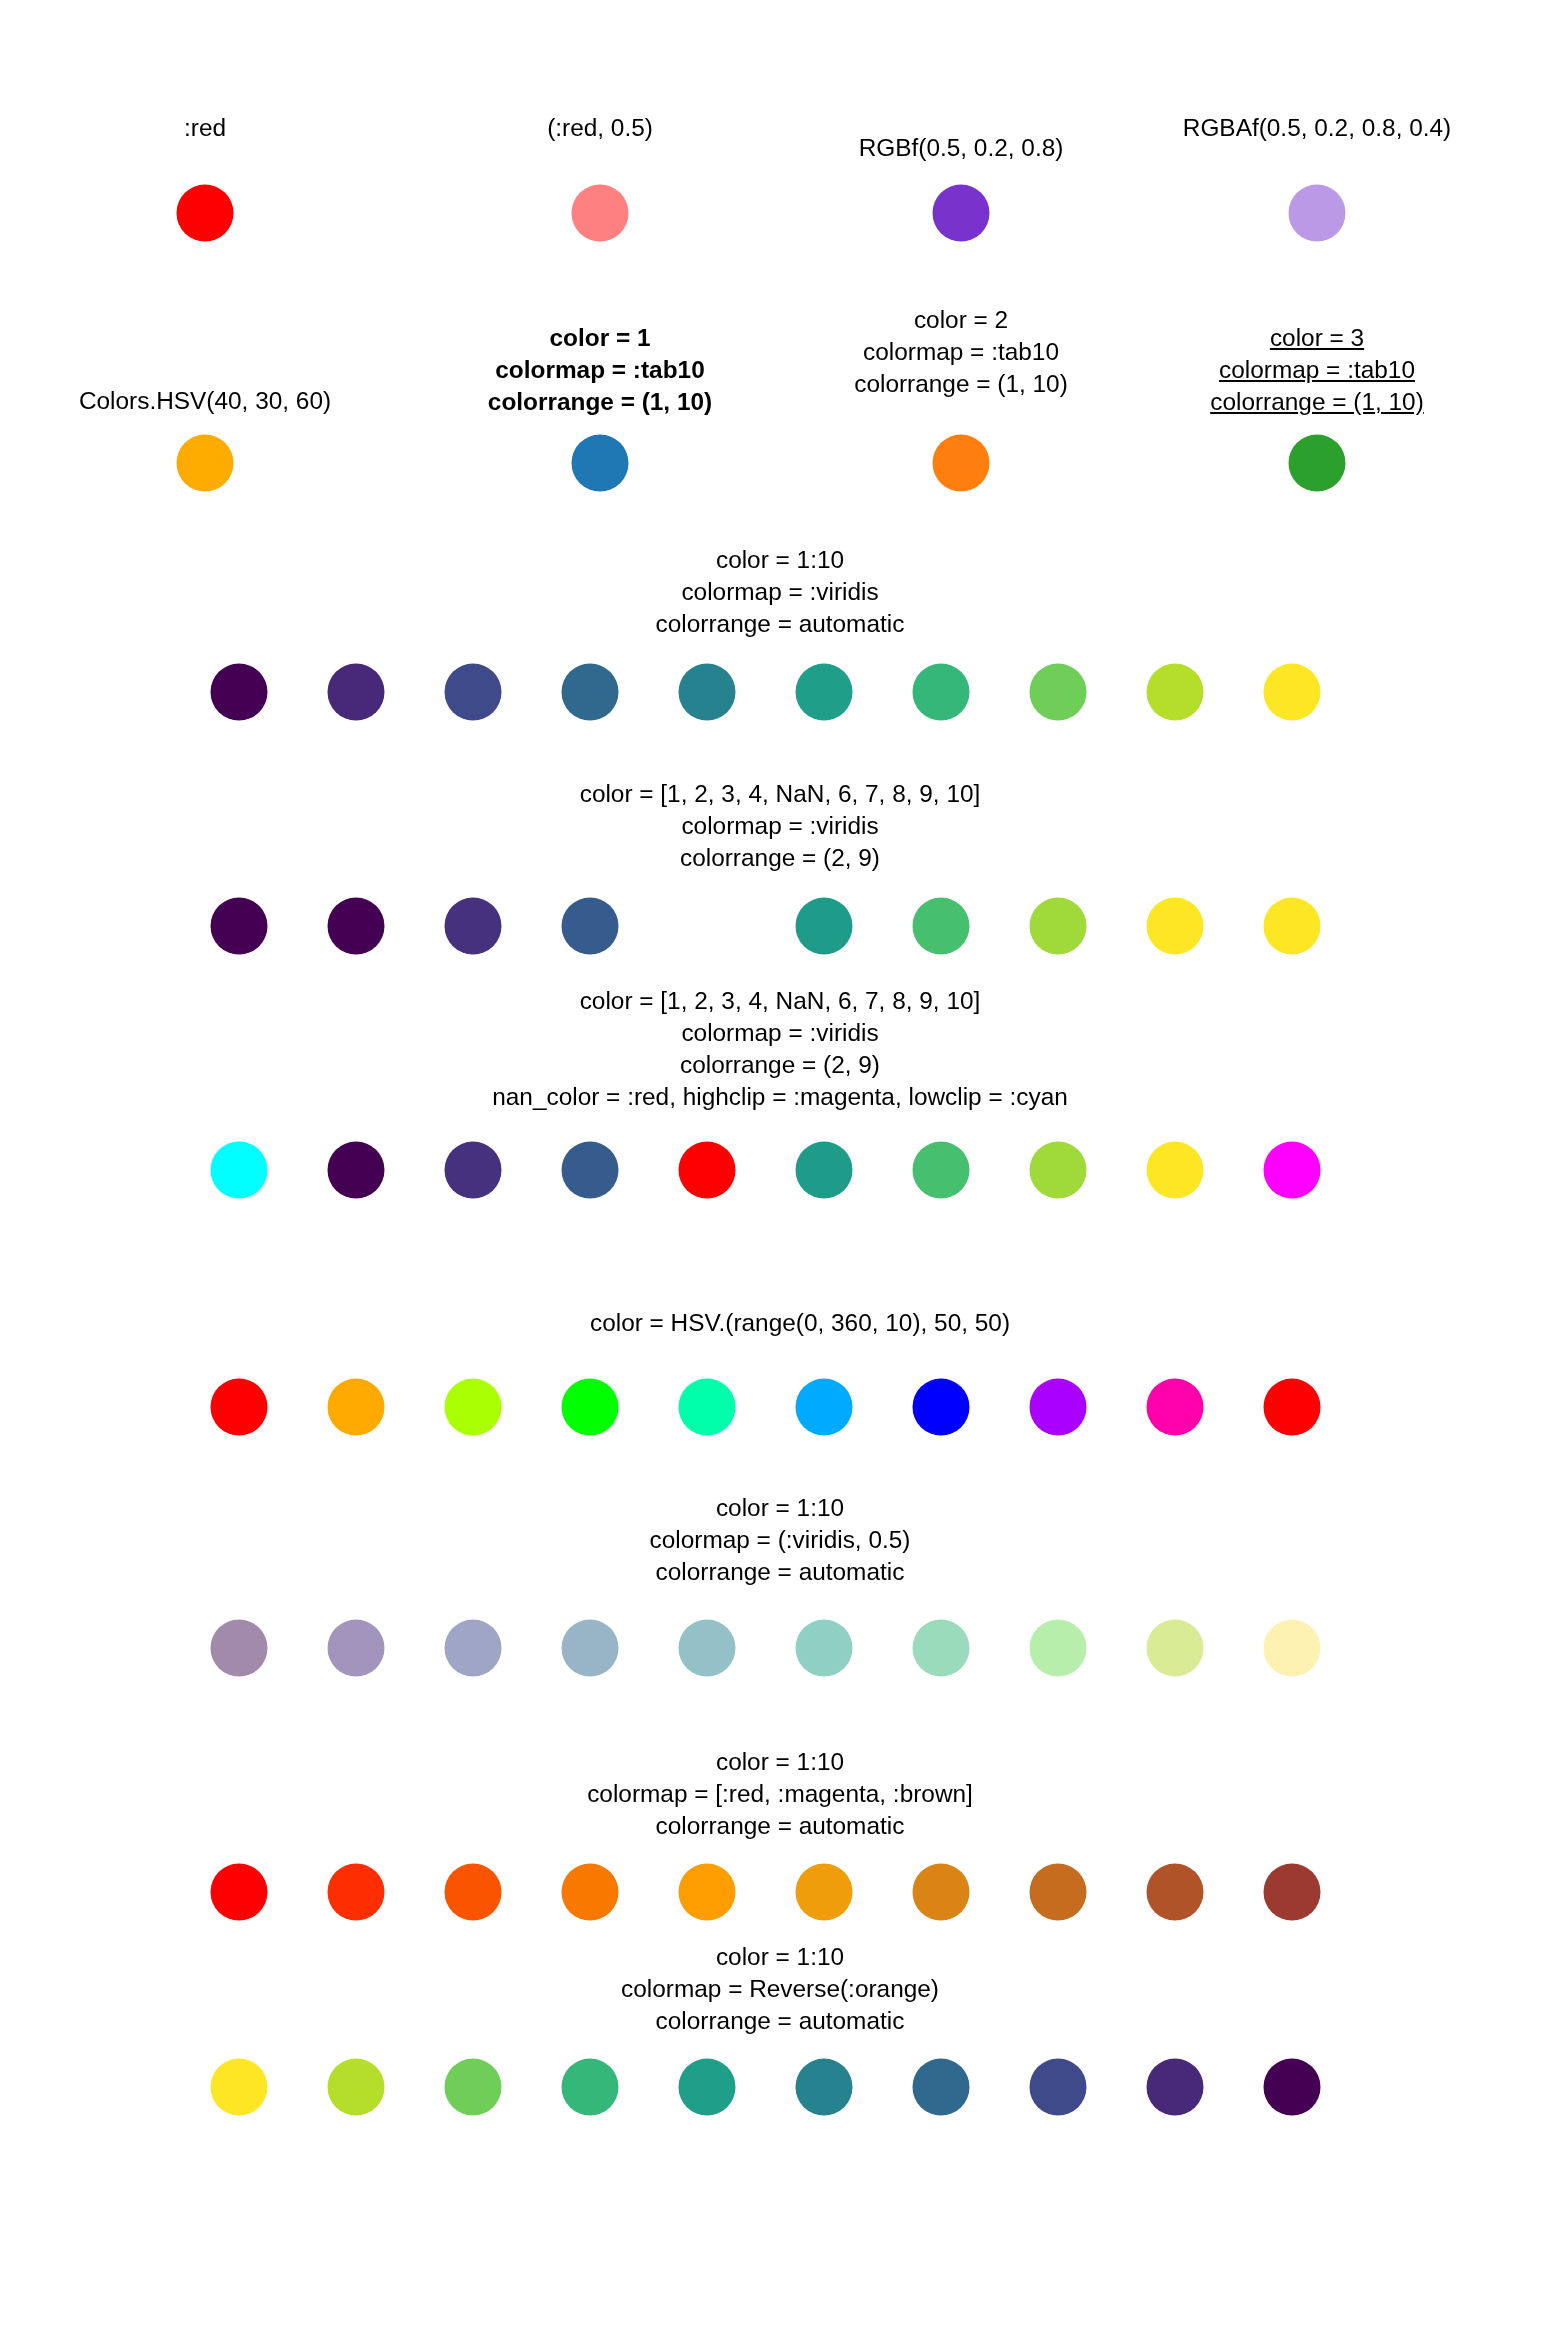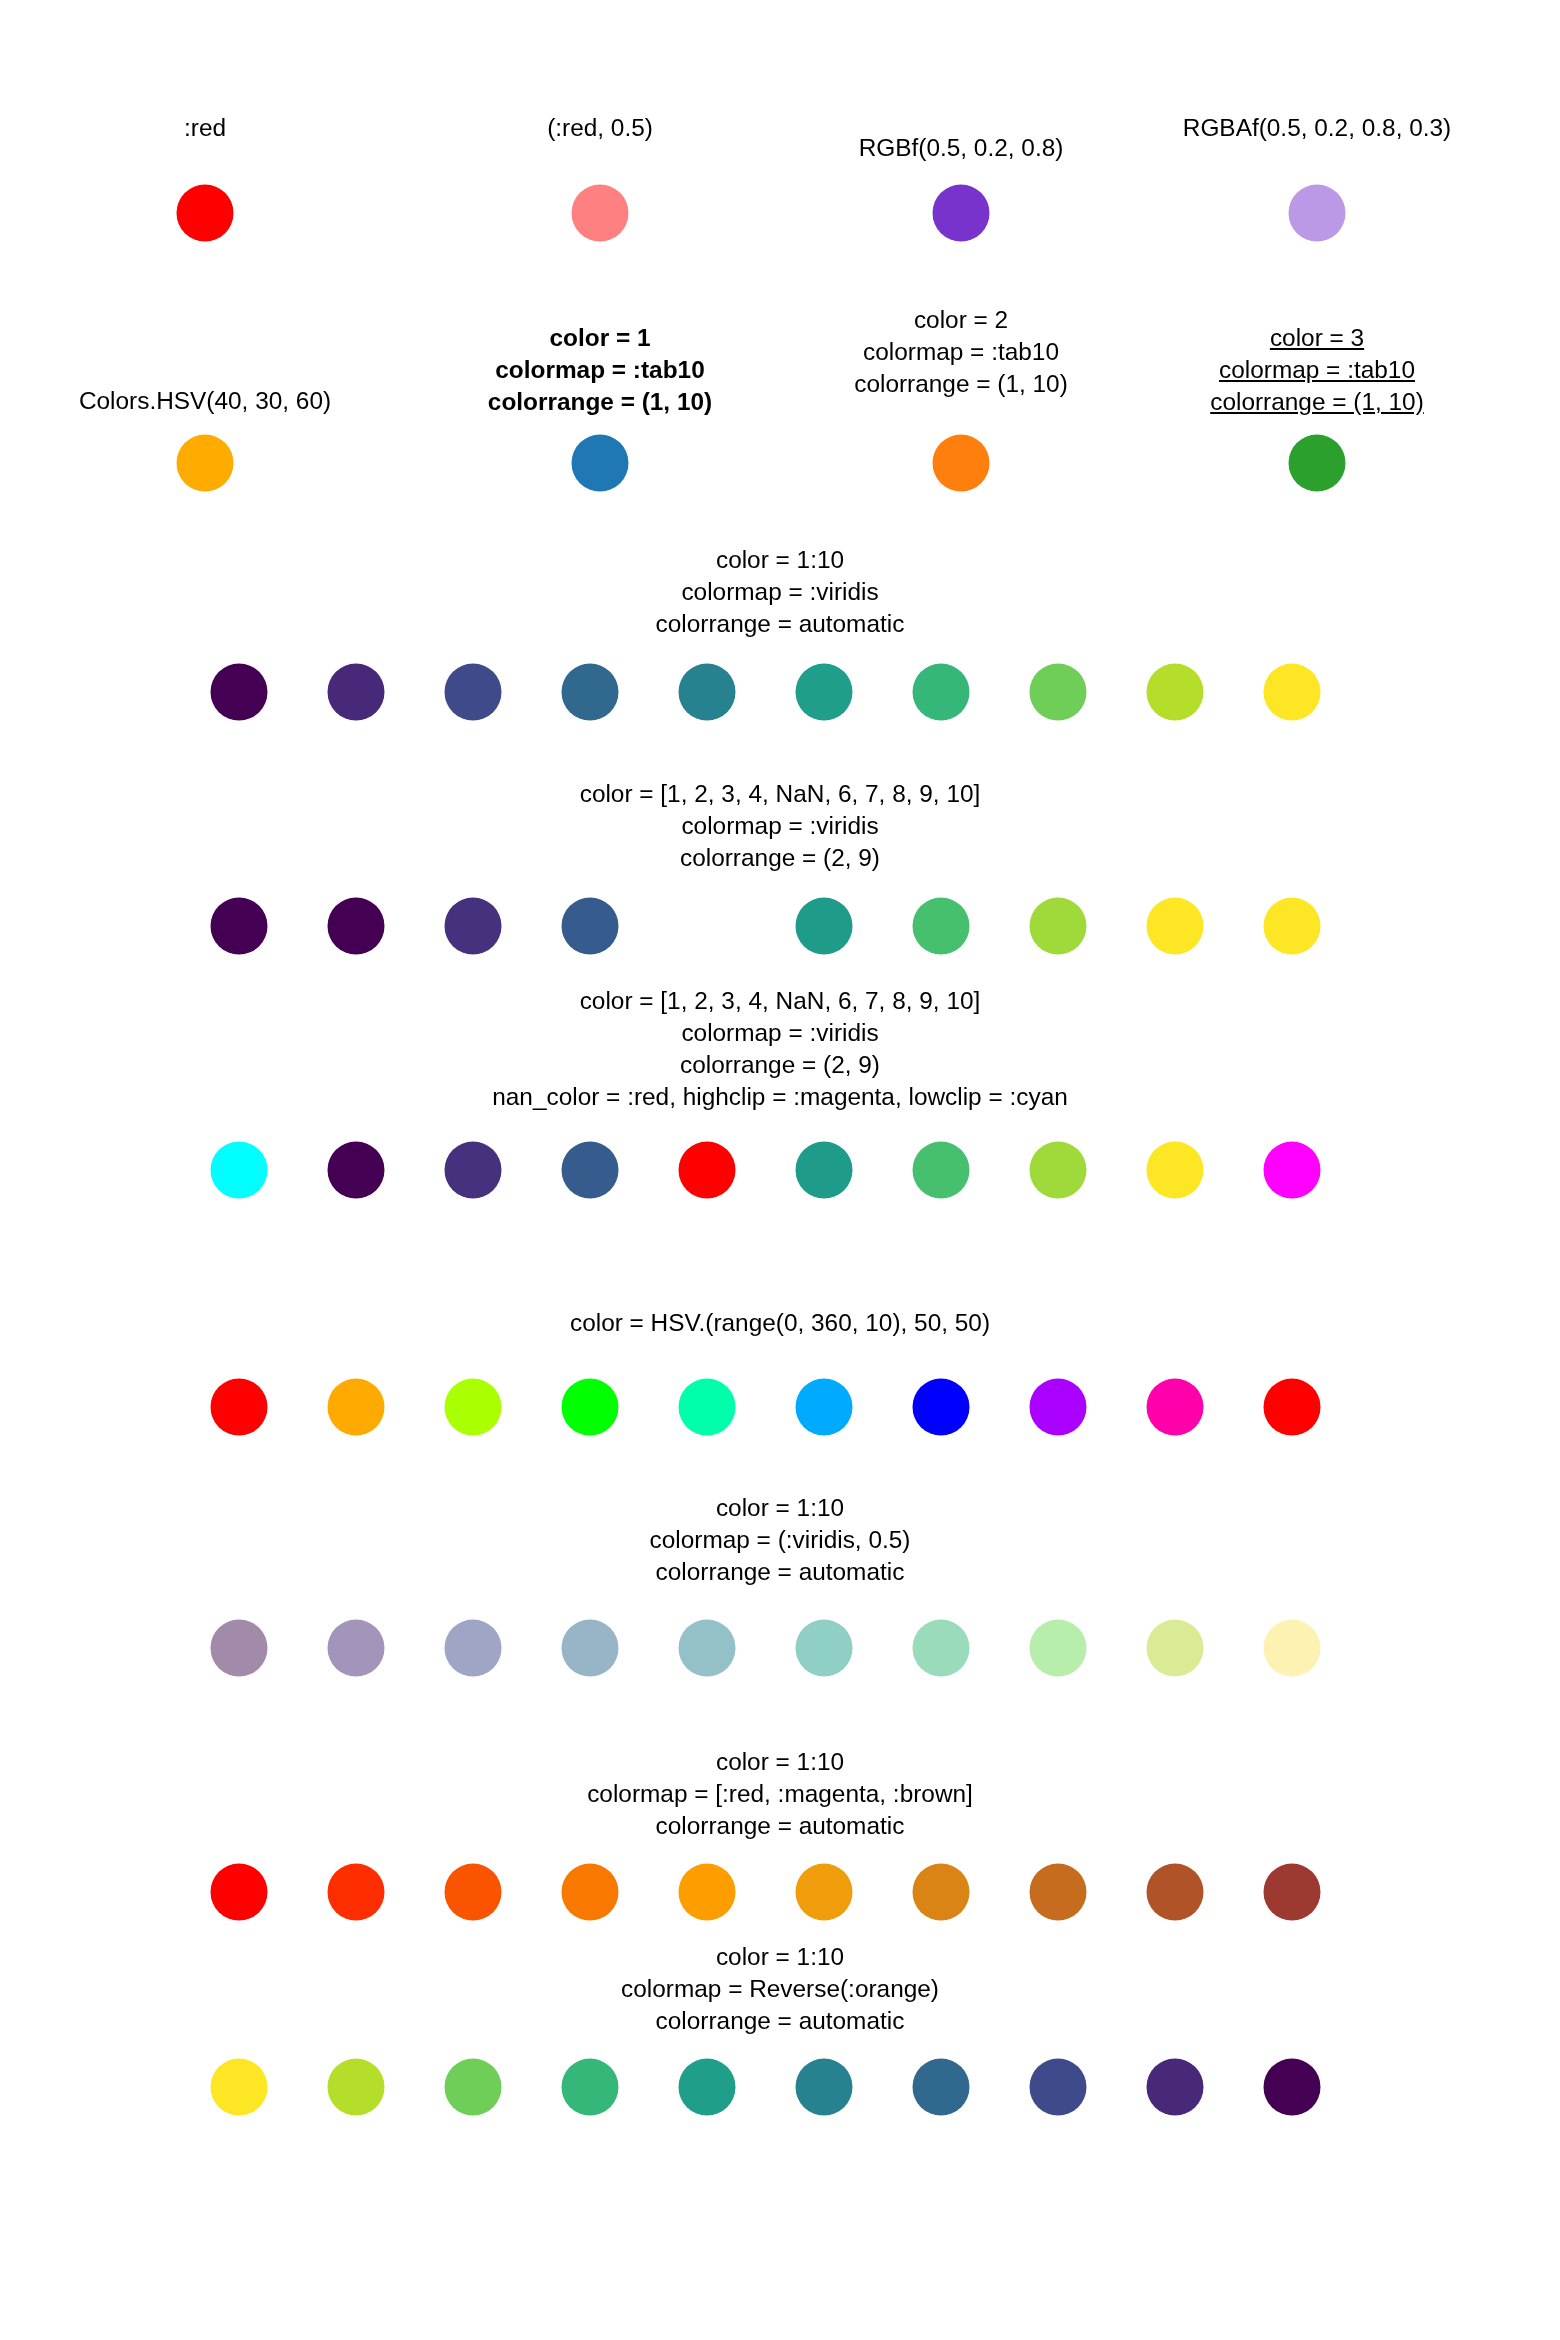--- a/index.html
+++ b/index.html
@@ -46,21 +46,21 @@
 </head>
 <body>
 
 <div id="canvas">
     <div class="label" style="left: 205px; top: 112px;"><span class="label-line">:red</span></div>
     <div class="dot" style="left: 205px; top: 213px; width: 57px; height: 57px; background: rgb(255, 0, 0);"></div>
     <div class="label" style="left: 600px; top: 112px;"><span class="label-line">(:red, 0.5)</span></div>
     <div class="dot" style="left: 600px; top: 213px; width: 57px; height: 57px; background: rgb(255, 128, 128);"></div>
     <div class="label" style="left: 961px; top: 112px; margin-top: 20px;"><span class="label-line">RGBf(0.5, 0.2, 0.8)</span></div>
     <div class="dot" style="left: 961px; top: 213px; width: 57px; height: 57px; background: rgb(119, 51, 204);"></div>
-    <div class="label" style="left: 1317px; top: 112px;"><span class="label-line">RGBAf(0.5, 0.2, 0.8, 0.3)</span></div>
+    <div class="label" style="left: 1317px; top: 112px;"><span class="label-line">RGBAf(0.5, 0.2, 0.8, 0.4)</span></div>
     <div class="dot" style="left: 1317px; top: 213px; width: 57px; height: 57px; background: rgb(187, 153, 230);"></div>
     <div class="label" style="left: 205px; top: 385px;"><span class="label-line">Colors.HSV(40, 30, 60)</span></div>
     <div class="dot" style="left: 205px; top: 463px; width: 57px; height: 57px; background: rgb(255, 171, 0);"></div>
     <div class="label" style="left: 600px; top: 322px; font-weight: bold;"><span class="label-line">color = 1</span><span class="label-line">colormap = :tab10</span><span class="label-line">colorrange = (1, 10)</span></div>
     <div class="dot" style="left: 600px; top: 463px; width: 57px; height: 57px; background: rgb(31, 119, 180);"></div>
     <div class="label" style="left: 961px; top: 304px;"><span class="label-line">color = 2</span><span class="label-line">colormap = :tab10</span><span class="label-line">colorrange = (1, 10)</span></div>
     <div class="dot" style="left: 961px; top: 463px; width: 57px; height: 57px; background: rgb(255, 127, 14);"></div>
     <div class="label" style="left: 1317px; top: 322px; text-decoration: underline;"><span class="label-line">color = 3</span><span class="label-line">colormap = :tab10</span><span class="label-line">colorrange = (1, 10)</span></div>
     <div class="dot" style="left: 1317px; top: 463px; width: 57px; height: 57px; background: rgb(44, 160, 44);"></div>
     <div class="label" style="left: 780px; top: 544px;"><span class="label-line">color = 1:10</span><span class="label-line">colormap = :viridis</span><span class="label-line">colorrange = automatic</span></div>
@@ -89,21 +89,21 @@
     <div class="dot" style="left: 239px; top: 1170px; width: 57px; height: 57px; background: rgb(0, 255, 255);"></div>
     <div class="dot" style="left: 356px; top: 1170px; width: 57px; height: 57px; background: rgb(68, 1, 84);"></div>
     <div class="dot" style="left: 473px; top: 1170px; width: 57px; height: 57px; background: rgb(70, 49, 126);"></div>
     <div class="dot" style="left: 590px; top: 1170px; width: 57px; height: 57px; background: rgb(54, 92, 141);"></div>
     <div class="dot" style="left: 707px; top: 1170px; width: 57px; height: 57px; background: rgb(255, 0, 0);"></div>
     <div class="dot" style="left: 824px; top: 1170px; width: 57px; height: 57px; background: rgb(30, 156, 137);"></div>
     <div class="dot" style="left: 941px; top: 1170px; width: 57px; height: 57px; background: rgb(70, 192, 111);"></div>
     <div class="dot" style="left: 1058px; top: 1170px; width: 57px; height: 57px; background: rgb(159, 218, 58);"></div>
     <div class="dot" style="left: 1175px; top: 1170px; width: 57px; height: 57px; background: rgb(253, 231, 37);"></div>
     <div class="dot" style="left: 1292px; top: 1170px; width: 57px; height: 57px; background: rgb(255, 0, 255);"></div>
-    <div class="label" style="left: 780px; top: 1307px; text-align: right;"><span class="label-line">color = HSV.(range(0, 360, 10), 50, 50)</span></div>
+    <div class="label" style="left: 800px; top: 1307px; text-align: right;"><span class="label-line">color = HSV.(range(0, 360, 10), 50, 50)</span></div>
     <div class="dot" style="left: 239px; top: 1407px; width: 57px; height: 57px; background: rgb(255, 0, 0);"></div>
     <div class="dot" style="left: 356px; top: 1407px; width: 57px; height: 57px; background: rgb(255, 170, 0);"></div>
     <div class="dot" style="left: 473px; top: 1407px; width: 57px; height: 57px; background: rgb(170, 255, 0);"></div>
     <div class="dot" style="left: 590px; top: 1407px; width: 57px; height: 57px; background: rgb(0, 255, 0);"></div>
     <div class="dot" style="left: 707px; top: 1407px; width: 57px; height: 57px; background: rgb(0, 255, 170);"></div>
     <div class="dot" style="left: 824px; top: 1407px; width: 57px; height: 57px; background: rgb(0, 170, 255);"></div>
     <div class="dot" style="left: 941px; top: 1407px; width: 57px; height: 57px; background: rgb(0, 0, 255);"></div>
     <div class="dot" style="left: 1058px; top: 1407px; width: 57px; height: 57px; background: rgb(170, 0, 255);"></div>
     <div class="dot" style="left: 1175px; top: 1407px; width: 57px; height: 57px; background: rgb(255, 0, 170);"></div>
     <div class="dot" style="left: 1292px; top: 1407px; width: 57px; height: 57px; background: rgb(255, 0, 0);"></div>

